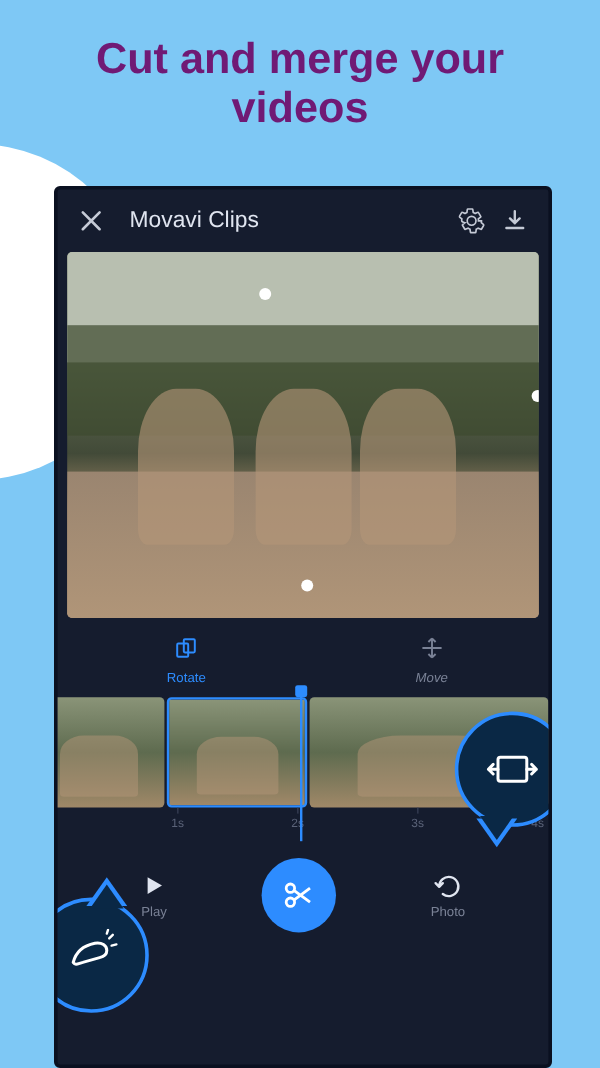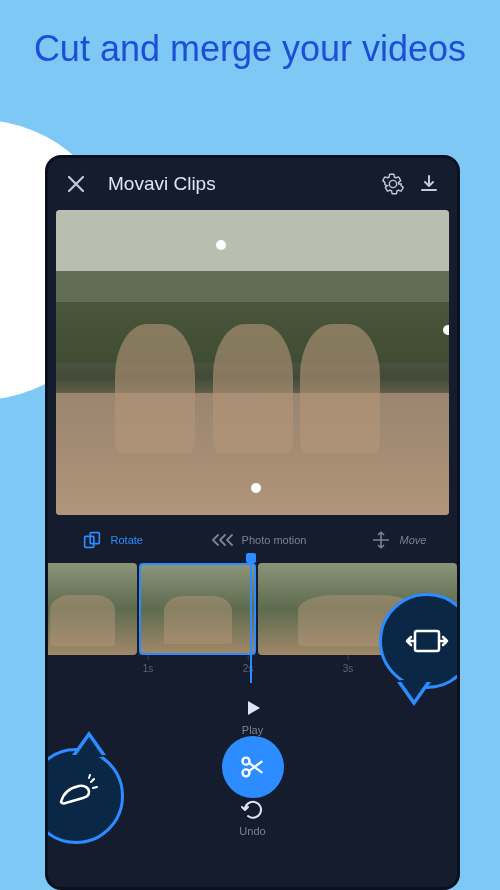--- a/index.html
+++ b/index.html
@@ -16,35 +16,35 @@
       width: 280px;
       height: 280px;
       background: white;
       border-radius: 50%;
       left: -160px;
       top: 120px;
     }
     .headline {
       text-align: center;
       font-size: 36px;
-      font-weight: 400;
-      color: #1d4ed8;
+      font-weight: 700;
+      color: #701a75;
       padding: 28px 20px 20px;
       line-height: 1.15;
       position: relative;
       z-index: 2;
     }
     .phone {
       position: absolute;
       top: 155px;
       left: 45px;
       width: 415px;
       height: 735px;
       background: #151c2e;
-      border-radius: 16px;
+      border-radius: 5px;
       border: 3px solid #0a1020;
       overflow: hidden;
       z-index: 3;
     }
     .app-header {
       display: flex;
       align-items: center;
       padding: 14px 16px;
       gap: 12px;
     }
@@ -82,25 +82,26 @@
     .dot1 { top: 30px; left: 160px; }
     .dot2 { top: 115px; right: -4px; }
     .dot3 { bottom: 22px; left: 195px; }
     .tools {
       display: flex;
       padding: 12px 0 10px;
       justify-content: space-around;
     }
     .tool {
       display: flex;
-      flex-direction: row;
+      flex-direction: column;
       align-items: center;
       gap: 6px;
       cursor: pointer;
       min-width: 70px;
+      justify-content: center;
     }
     .tool-icon {
       width: 26px;
       height: 26px;
       display: flex;
       align-items: center;
       justify-content: center;
     }
     .tool-label {
       font-size: 11px;
@@ -164,21 +165,20 @@
       left: 50%;
       width: 1px;
       height: 5px;
       background: #3a4258;
     }
     .controls {
       display: flex;
       justify-content: space-around;
       align-items: center;
       padding: 14px 30px 0;
-      flex-direction: column;
     }
     .ctrl {
       display: flex;
       flex-direction: column;
       align-items: center;
       gap: 5px;
       cursor: pointer;
     }
     .ctrl-label { font-size: 11px; color: #7a8296; }
     .split-btn {
@@ -282,28 +282,20 @@
   <div class="tools">
     <div class="tool active">
       <div class="tool-icon">
         <svg width="22" height="22" viewBox="0 0 24 24">
             <rect x="4" y="8" width="10" height="12" rx="1" fill="none" stroke="#2d8cff" stroke-width="1.8"></rect>
             <rect x="10" y="4" width="10" height="12" rx="1" fill="none" stroke="#2d8cff" stroke-width="1.8"></rect>
           </svg>
       </div>
       <div class="tool-label">Rotate</div>
     </div>
-    <div class="tool">
-      <div class="tool-icon">
-        <svg width="24" height="18" viewBox="0 0 24 18">
-            <path d="M2 9l5-5 M2 9l5 5 M9 9l5-5 M9 9l5 5 M16 9l5-5 M16 9l5 5" stroke="#7a8296" stroke-width="1.8" fill="none" stroke-linecap="round"></path>
-          </svg>
-      </div>
-      <div class="tool-label">Photo motion</div>
-    </div>
     <div class="tool" style="min-width:50px;font-style:italic;">
       <div class="tool-icon">
         <svg width="20" height="20" viewBox="0 0 20 20">
             <path d="M10 2v16M2 10h16M10 2l-3 3M10 2l3 3M10 18l-3-3M10 18l3-3" stroke="#7a8296" stroke-width="1.6" fill="none"></path>
           </svg>
       </div>
       <div class="tool-label">Move</div>
     </div>
   </div>
 
@@ -338,21 +330,21 @@
       <svg width="28" height="28" viewBox="0 0 24 24">
           <circle cx="6" cy="7" r="3" fill="none" stroke="white" stroke-width="2"></circle>
           <circle cx="6" cy="17" r="3" fill="none" stroke="white" stroke-width="2"></circle>
           <path d="M8.5 8.5L20 17M8.5 15.5L20 7" stroke="white" stroke-width="2" fill="none"></path>
         </svg>
     </div>
     <div class="ctrl">
       <svg width="24" height="22" viewBox="0 0 24 22">
           <path d="M5 12a8 8 0 1 1 3 6M5 12l-3-3m3 3l3-3" fill="none" stroke="#e0e5f0" stroke-width="2" stroke-linecap="round"></path>
         </svg>
-      <div class="ctrl-label">Undo</div>
+      <div class="ctrl-label">Photo</div>
     </div>
   </div>
 
   <div class="callout callout1">
     <svg width="44" height="32" viewBox="0 0 44 32">
       <rect x="10" y="6" width="24" height="20" rx="2" fill="none" stroke="white" stroke-width="2.5"></rect>
       <path d="M10 16 H2 M2 16 l4 -4 M2 16 l4 4" stroke="white" stroke-width="2.5" fill="none" stroke-linecap="round"></path>
       <path d="M34 16 H42 M42 16 l-4 -4 M42 16 l-4 4" stroke="white" stroke-width="2.5" fill="none" stroke-linecap="round"></path>
     </svg>
     <div class="callout-tail"></div>

